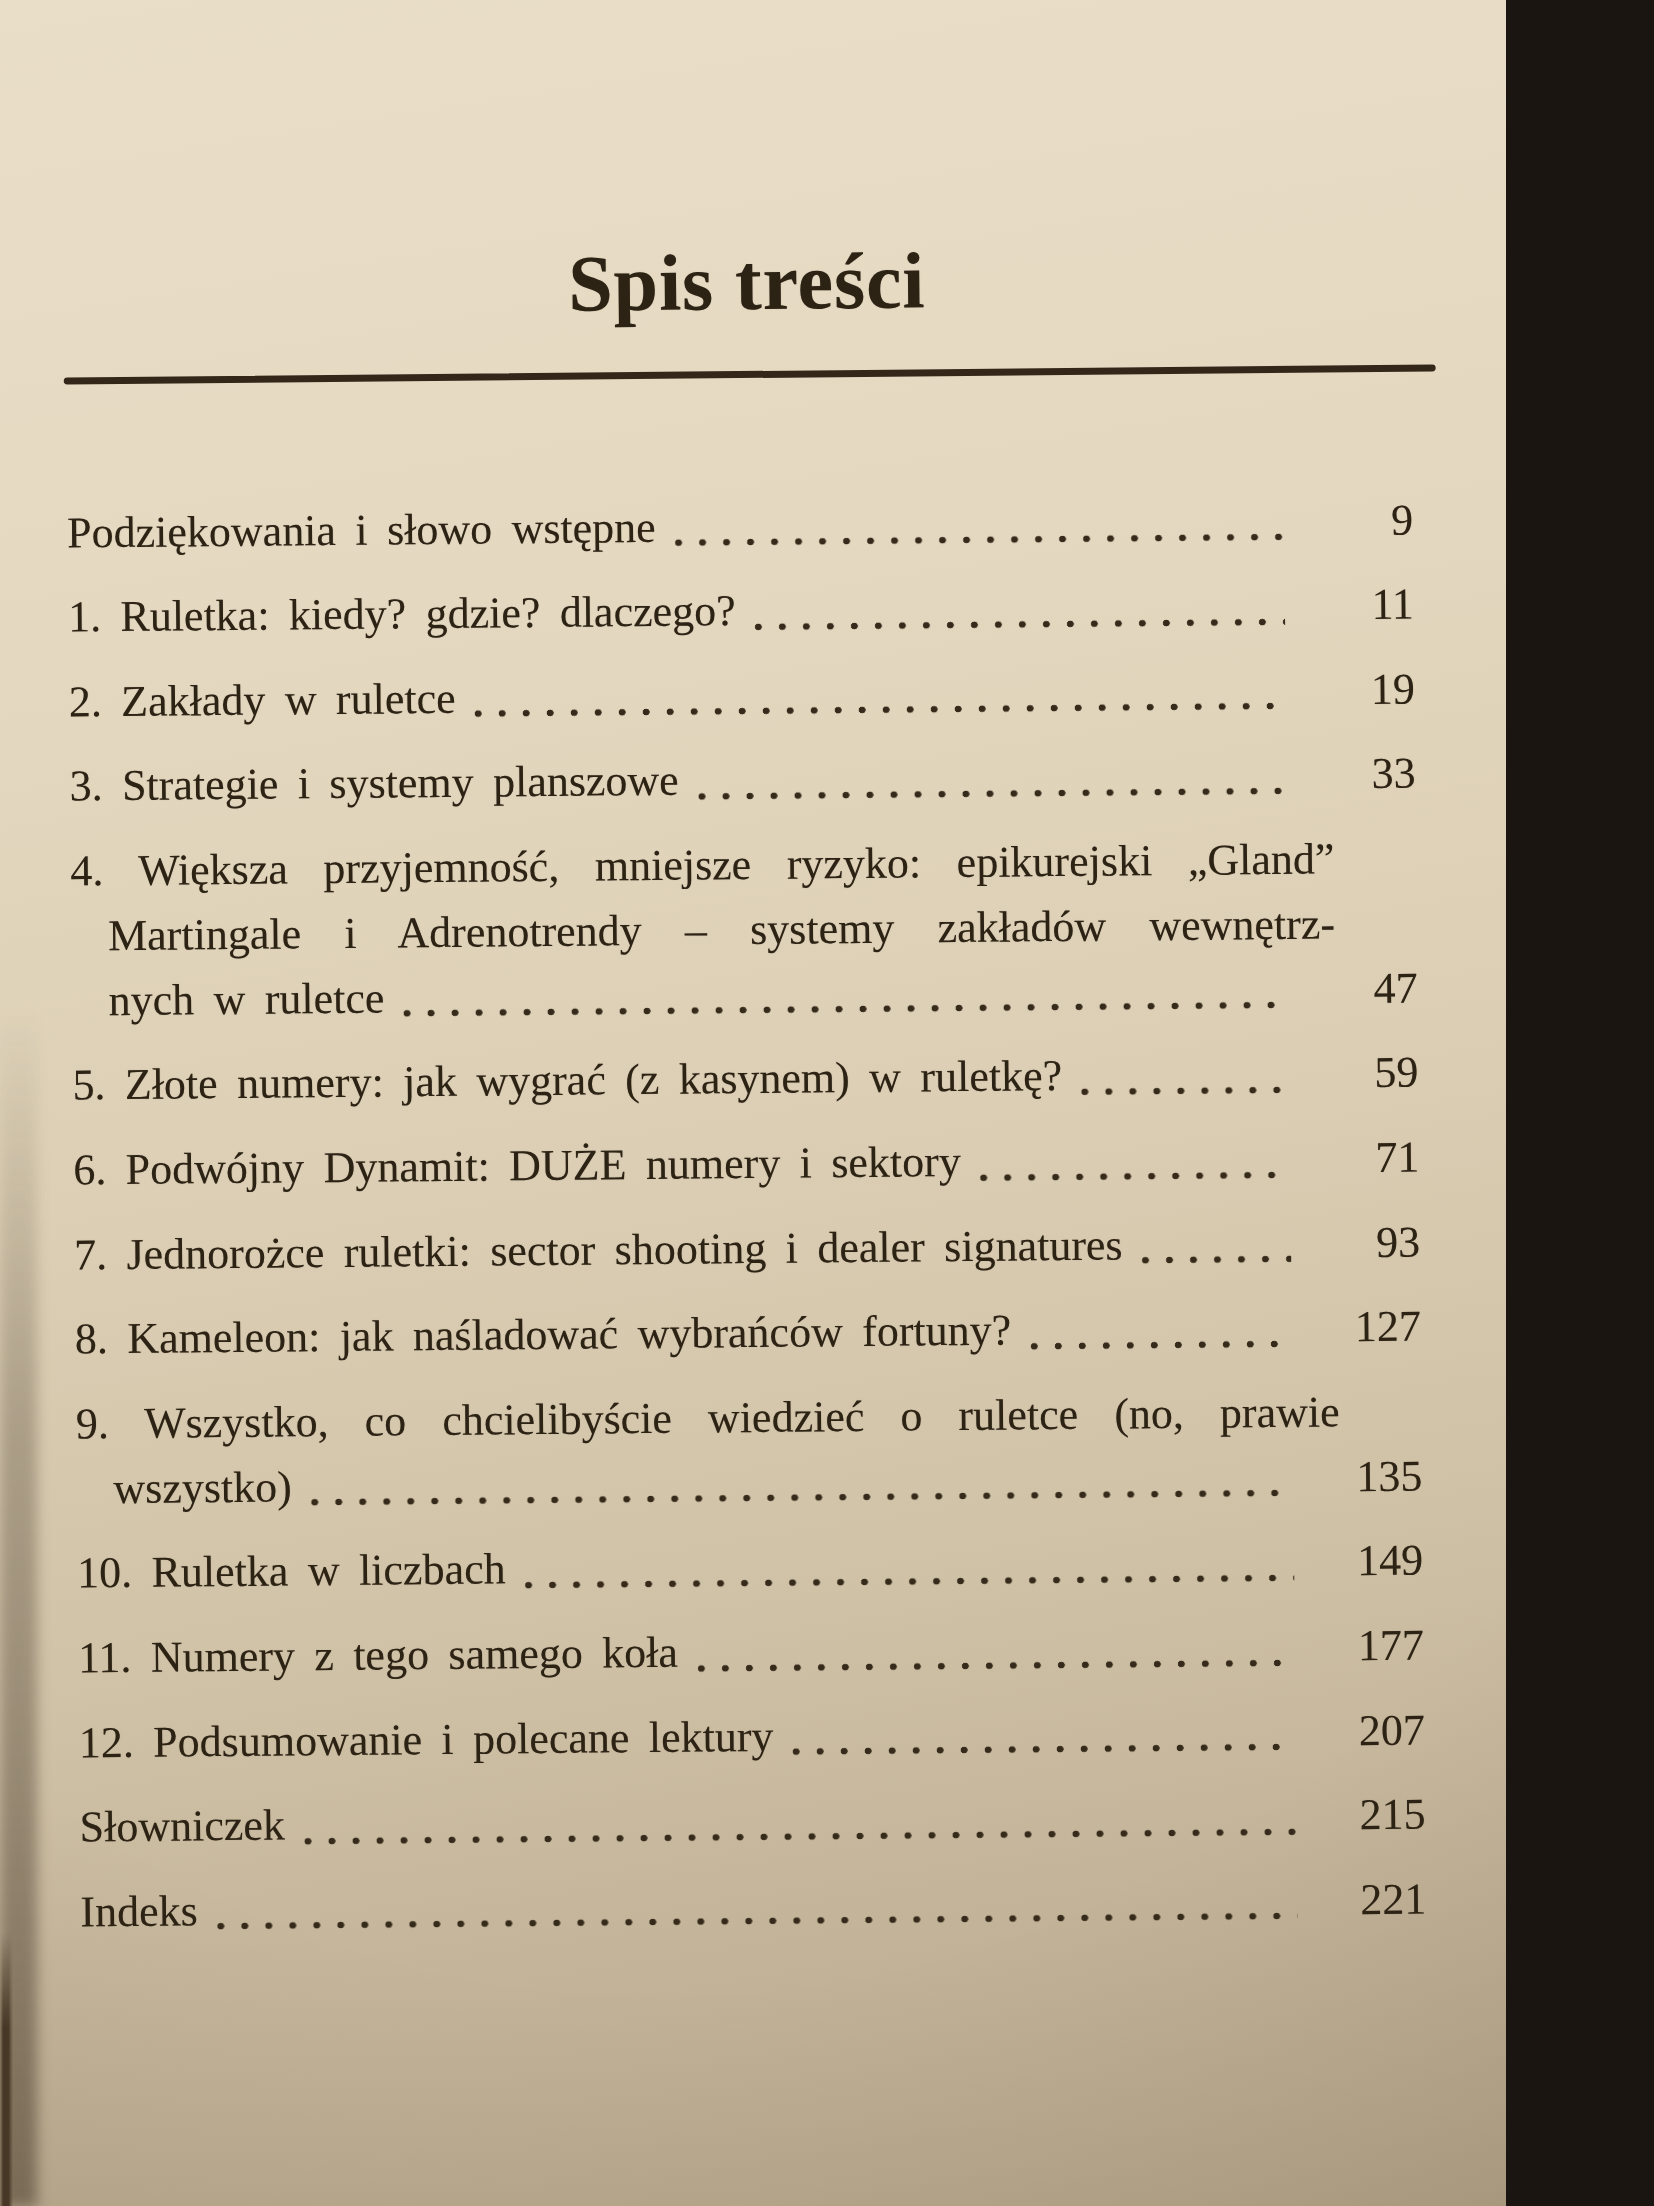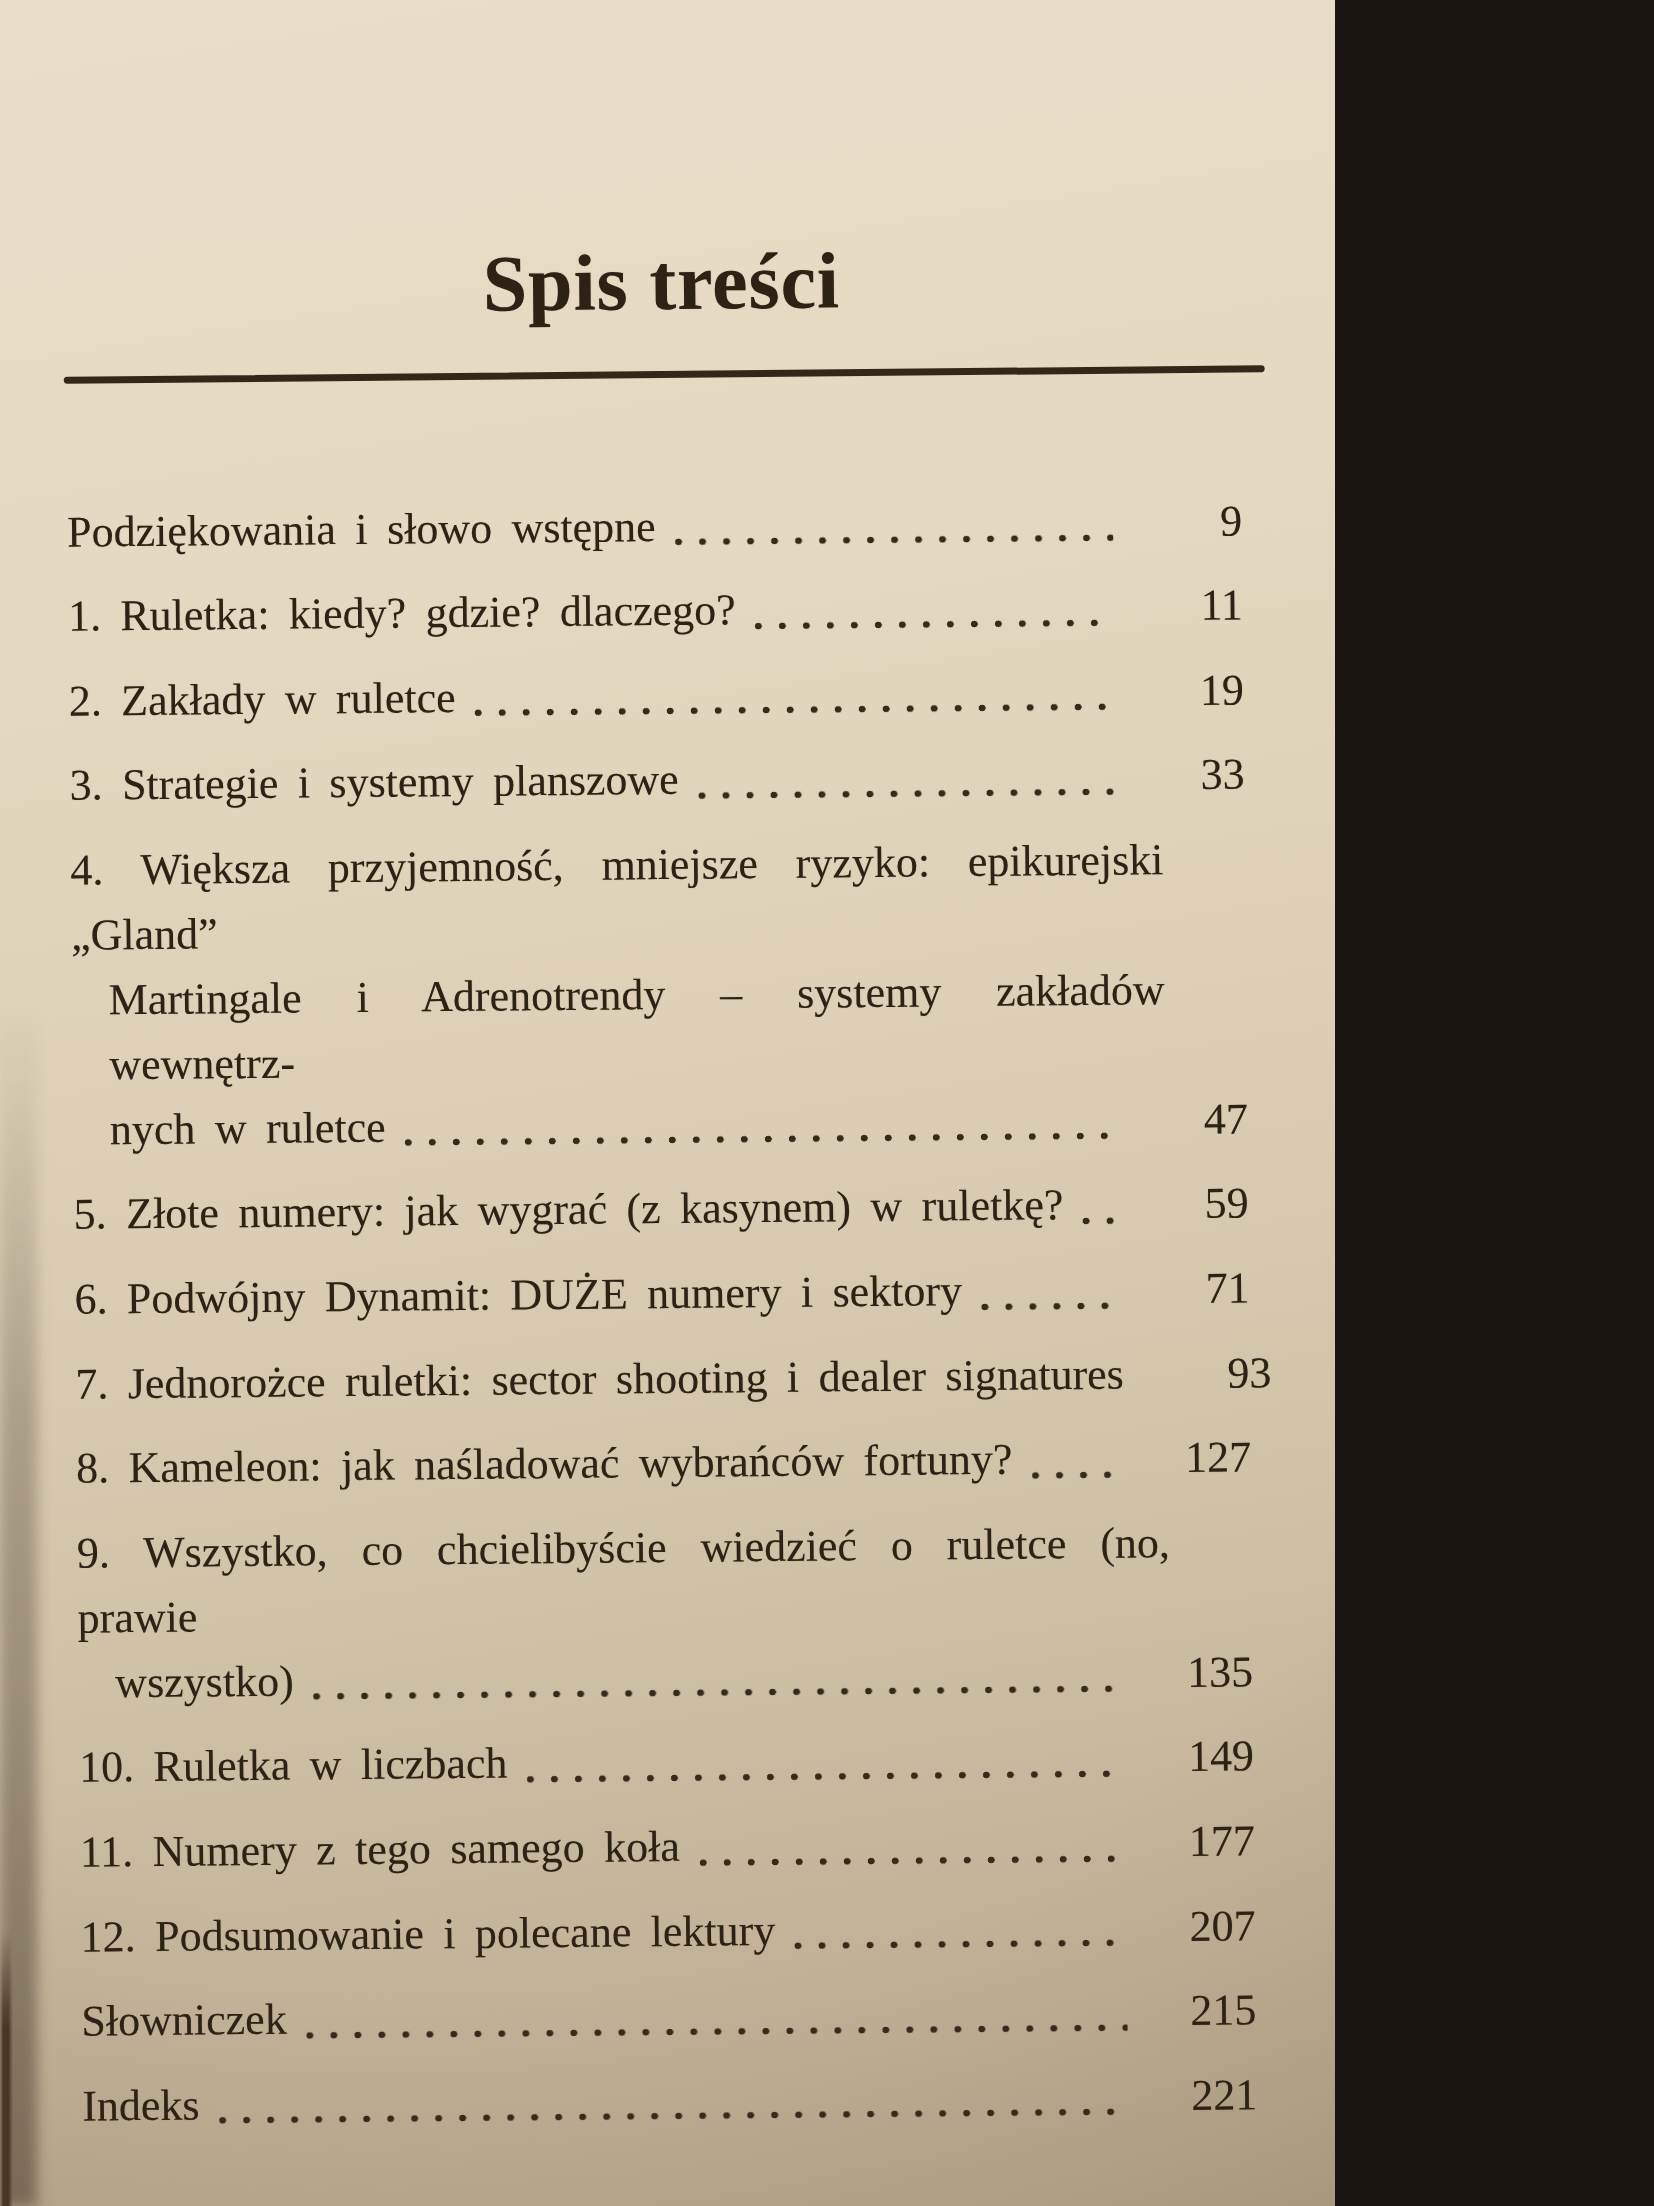--- a/index.html
+++ b/index.html
@@ -2,21 +2,21 @@
 <html style="font-size:15px"><head>
 <meta charset="utf-8">
 <style>
   html,body{margin:0;padding:0;}
   body{
     width:1655px;height:2207px;
     font-family:"Liberation Serif","DejaVu Serif",serif;
     background:#1a1510;
   }
   .page{
-    position:relative;width:1335px;height:2207px;overflow:hidden;
+    position:relative;width:1506px;height:2207px;overflow:hidden;
     background:
       radial-gradient(150% 115% at 44% 30%, rgba(0,0,0,0) 52%, rgba(59,44,26,0.25) 100%),
       linear-gradient(171deg,#e9dec8 0%,#e4d8c0 28%,#dccfb5 50%,#d0c2a7 70%,#c0b196 88%,#b4a489 100%);
   }
   
   .gutter{
     position:absolute;left:0;top:1007px;bottom:0;width:37px;
     background:linear-gradient(180deg,rgba(74,60,44,0) 0%,rgba(74,60,44,0.30) 35%,rgba(74,60,44,0.55) 100%);
     filter:blur(6.5px);
   }

